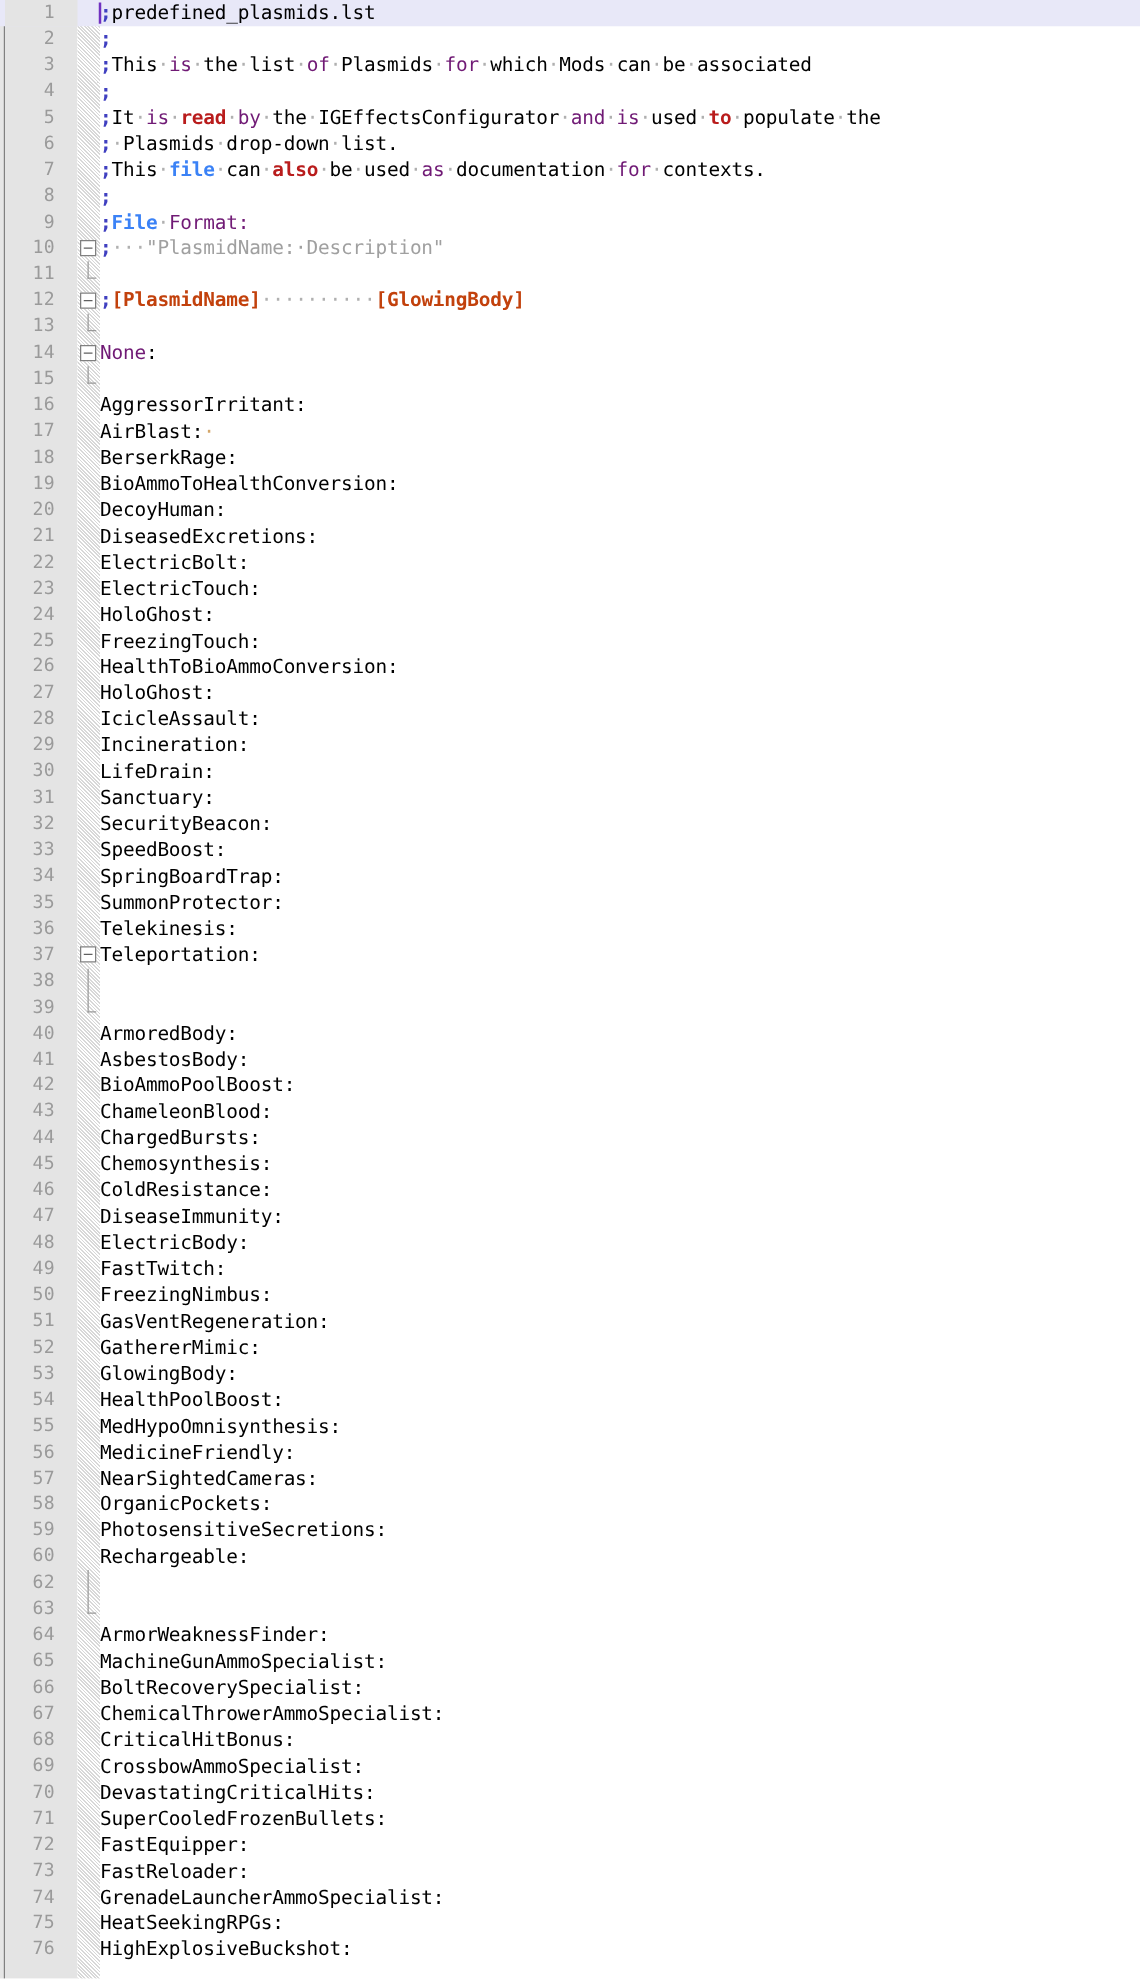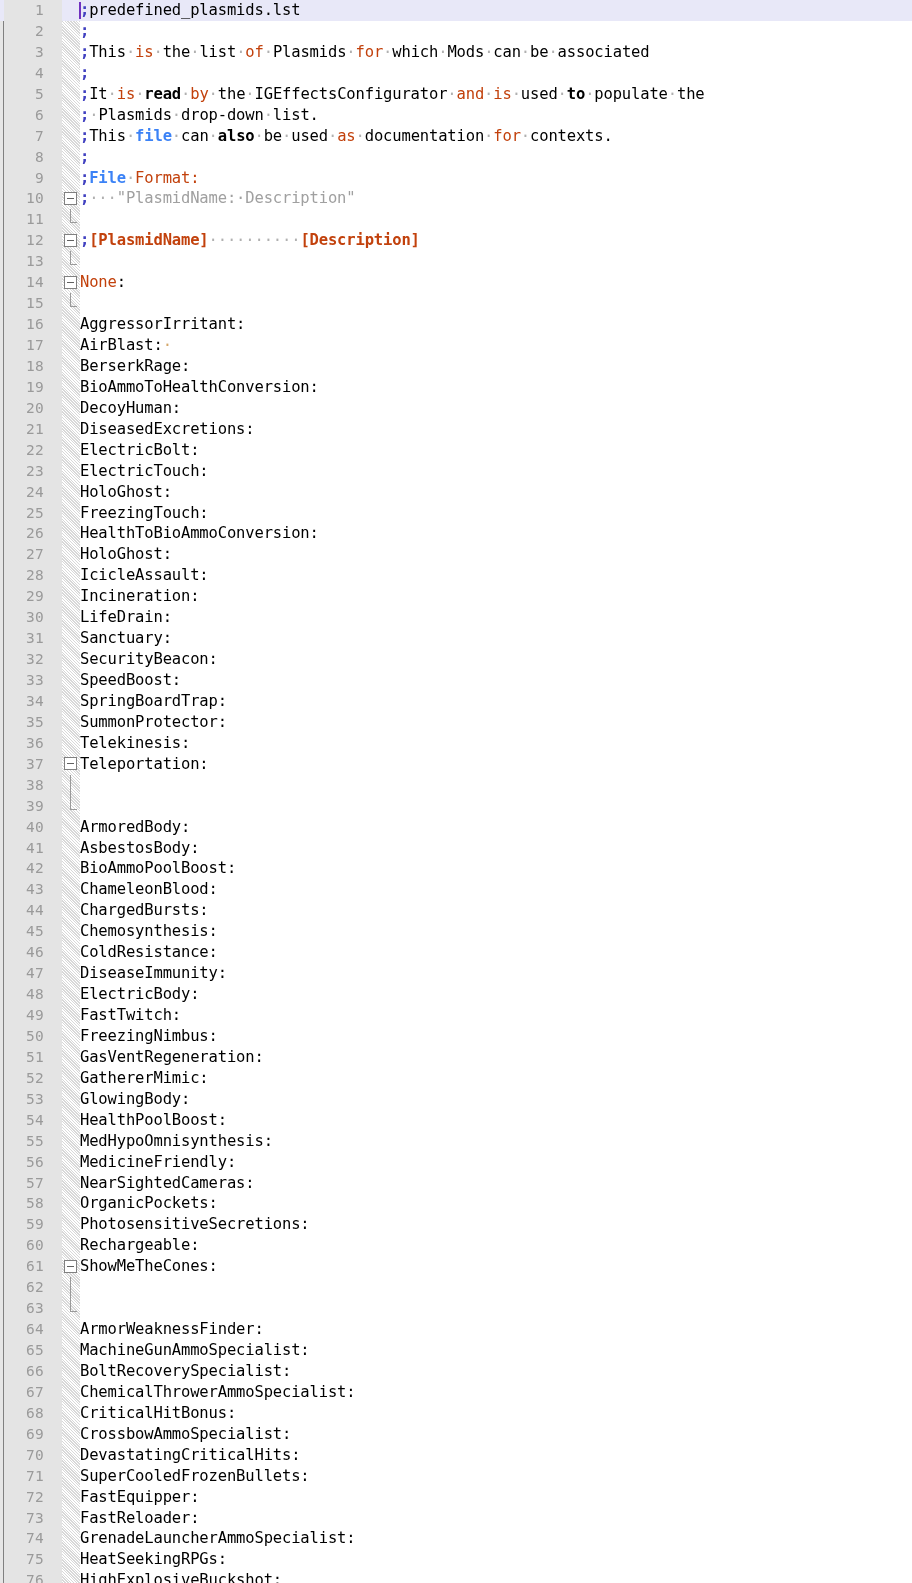--- a/index.html
+++ b/index.html
@@ -115,22 +115,22 @@
   
   .caret {
     position: absolute;
     left: -1px; top: 2px;
     width: 1.6px; height: 17px;
     background: #7030c0;
   }
   
   .tk-comment { color: #000000; }
   .tk-semi    { color: #4040c0; font-weight: bold; }
-  .tk-blue    { color: #c2410c; }
-  .tk-blueb   { color: #000000; font-weight: bold; }
+  .tk-blue    { color: #701a75; }
+  .tk-blueb   { color: #b91c1c; font-weight: bold; }
   .tk-purple  { color: #3b82f6; font-weight: bold; }
   .tk-gray    { color: #a0a0a0; }
   .tk-bold    { color: #c2410c; font-weight: bold; }
   .ws         { color: #b0b0b0; }
   .ws-tab     { color: #d4a76a; }
 </style>
 </head>
 <body>
 
 <div id="editor">
@@ -143,21 +143,21 @@
       <div class="row"><div class="ln-cell">2</div><div class="fold-cell"></div><div class="code-cell"><span class="tk-semi">;</span></div></div>
       <div class="row"><div class="ln-cell">3</div><div class="fold-cell"></div><div class="code-cell"><span class="tk-semi">;</span><span class="tk-comment">This</span><span class="ws">·</span><span class="tk-blue">is</span><span class="ws">·</span><span class="tk-comment">the</span><span class="ws">·</span><span class="tk-comment">list</span><span class="ws">·</span><span class="tk-blue">of</span><span class="ws">·</span><span class="tk-comment">Plasmids</span><span class="ws">·</span><span class="tk-blue">for</span><span class="ws">·</span><span class="tk-comment">which</span><span class="ws">·</span><span class="tk-comment">Mods</span><span class="ws">·</span><span class="tk-comment">can</span><span class="ws">·</span><span class="tk-comment">be</span><span class="ws">·</span><span class="tk-comment">associated</span></div></div>
       <div class="row"><div class="ln-cell">4</div><div class="fold-cell"></div><div class="code-cell"><span class="tk-semi">;</span></div></div>
       <div class="row"><div class="ln-cell">5</div><div class="fold-cell"></div><div class="code-cell"><span class="tk-semi">;</span><span class="tk-comment">It</span><span class="ws">·</span><span class="tk-blue">is</span><span class="ws">·</span><span class="tk-blueb">read</span><span class="ws">·</span><span class="tk-blue">by</span><span class="ws">·</span><span class="tk-comment">the</span><span class="ws">·</span><span class="tk-comment">IGEffectsConfigurator</span><span class="ws">·</span><span class="tk-blue">and</span><span class="ws">·</span><span class="tk-blue">is</span><span class="ws">·</span><span class="tk-comment">used</span><span class="ws">·</span><span class="tk-blueb">to</span><span class="ws">·</span><span class="tk-comment">populate</span><span class="ws">·</span><span class="tk-comment">the</span></div></div>
       <div class="row"><div class="ln-cell">6</div><div class="fold-cell"></div><div class="code-cell"><span class="tk-semi">;</span><span class="ws">·</span><span class="tk-comment">Plasmids</span><span class="ws">·</span><span class="tk-comment">drop-down</span><span class="ws">·</span><span class="tk-comment">list.</span></div></div>
       <div class="row"><div class="ln-cell">7</div><div class="fold-cell"></div><div class="code-cell"><span class="tk-semi">;</span><span class="tk-comment">This</span><span class="ws">·</span><span class="tk-purple">file</span><span class="ws">·</span><span class="tk-comment">can</span><span class="ws">·</span><span class="tk-blueb">also</span><span class="ws">·</span><span class="tk-comment">be</span><span class="ws">·</span><span class="tk-comment">used</span><span class="ws">·</span><span class="tk-blue">as</span><span class="ws">·</span><span class="tk-comment">documentation</span><span class="ws">·</span><span class="tk-blue">for</span><span class="ws">·</span><span class="tk-comment">contexts.</span></div></div>
       <div class="row"><div class="ln-cell">8</div><div class="fold-cell"></div><div class="code-cell"><span class="tk-semi">;</span></div></div>
       <div class="row"><div class="ln-cell">9</div><div class="fold-cell"></div><div class="code-cell"><span class="tk-semi">;</span><span class="tk-purple">File</span><span class="ws">·</span><span class="tk-blue">Format:</span></div></div>
       <div class="row"><div class="ln-cell">10</div><div class="fold-cell"><div class="fold-box"></div></div><div class="code-cell"><span class="tk-semi">;</span><span class="ws">···</span><span class="tk-gray">"PlasmidName:·Description"</span></div></div>
       <div class="row"><div class="ln-cell">11</div><div class="fold-cell"><div class="fold-tail"></div></div><div class="code-cell"></div></div>
-      <div class="row"><div class="ln-cell">12</div><div class="fold-cell"><div class="fold-box"></div></div><div class="code-cell"><span class="tk-semi">;</span><span class="tk-bold">[PlasmidName]</span><span class="ws">··········</span><span class="tk-bold">[Description]</span></div></div>
+      <div class="row"><div class="ln-cell">12</div><div class="fold-cell"><div class="fold-box"></div></div><div class="code-cell"><span class="tk-semi">;</span><span class="tk-bold">[PlasmidName]</span><span class="ws">··········</span><span class="tk-bold">[GlowingBody]</span></div></div>
       <div class="row"><div class="ln-cell">13</div><div class="fold-cell"><div class="fold-tail"></div></div><div class="code-cell"></div></div>
       <div class="row"><div class="ln-cell">14</div><div class="fold-cell"><div class="fold-box"></div></div><div class="code-cell"><span class="tk-blue">None</span><span class="tk-comment">:</span></div></div>
       <div class="row"><div class="ln-cell">15</div><div class="fold-cell"><div class="fold-tail"></div></div><div class="code-cell"></div></div>
       <div class="row"><div class="ln-cell">16</div><div class="fold-cell"></div><div class="code-cell"><span class="tk-comment">AggressorIrritant:</span></div></div>
       <div class="row"><div class="ln-cell">17</div><div class="fold-cell"></div><div class="code-cell"><span class="tk-comment">AirBlast:</span><span class="ws-tab">·</span></div></div>
       <div class="row"><div class="ln-cell">18</div><div class="fold-cell"></div><div class="code-cell"><span class="tk-comment">BerserkRage:</span></div></div>
       <div class="row"><div class="ln-cell">19</div><div class="fold-cell"></div><div class="code-cell"><span class="tk-comment">BioAmmoToHealthConversion:</span></div></div>
       <div class="row"><div class="ln-cell">20</div><div class="fold-cell"></div><div class="code-cell"><span class="tk-comment">DecoyHuman:</span></div></div>
       <div class="row"><div class="ln-cell">21</div><div class="fold-cell"></div><div class="code-cell"><span class="tk-comment">DiseasedExcretions:</span></div></div>
       <div class="row"><div class="ln-cell">22</div><div class="fold-cell"></div><div class="code-cell"><span class="tk-comment">ElectricBolt:</span></div></div>
@@ -192,21 +192,20 @@
       <div class="row"><div class="ln-cell">51</div><div class="fold-cell"></div><div class="code-cell"><span class="tk-comment">GasVentRegeneration:</span></div></div>
       <div class="row"><div class="ln-cell">52</div><div class="fold-cell"></div><div class="code-cell"><span class="tk-comment">GathererMimic:</span></div></div>
       <div class="row"><div class="ln-cell">53</div><div class="fold-cell"></div><div class="code-cell"><span class="tk-comment">GlowingBody:</span></div></div>
       <div class="row"><div class="ln-cell">54</div><div class="fold-cell"></div><div class="code-cell"><span class="tk-comment">HealthPoolBoost:</span></div></div>
       <div class="row"><div class="ln-cell">55</div><div class="fold-cell"></div><div class="code-cell"><span class="tk-comment">MedHypoOmnisynthesis:</span></div></div>
       <div class="row"><div class="ln-cell">56</div><div class="fold-cell"></div><div class="code-cell"><span class="tk-comment">MedicineFriendly:</span></div></div>
       <div class="row"><div class="ln-cell">57</div><div class="fold-cell"></div><div class="code-cell"><span class="tk-comment">NearSightedCameras:</span></div></div>
       <div class="row"><div class="ln-cell">58</div><div class="fold-cell"></div><div class="code-cell"><span class="tk-comment">OrganicPockets:</span></div></div>
       <div class="row"><div class="ln-cell">59</div><div class="fold-cell"></div><div class="code-cell"><span class="tk-comment">PhotosensitiveSecretions:</span></div></div>
       <div class="row"><div class="ln-cell">60</div><div class="fold-cell"></div><div class="code-cell"><span class="tk-comment">Rechargeable:</span></div></div>
-      <div class="row"><div class="ln-cell">61</div><div class="fold-cell"><div class="fold-box"></div></div><div class="code-cell"><span class="tk-comment">ShowMeTheCones:</span></div></div>
       <div class="row"><div class="ln-cell">62</div><div class="fold-cell"><div class="fold-line"></div></div><div class="code-cell"></div></div>
       <div class="row"><div class="ln-cell">63</div><div class="fold-cell"><div class="fold-tail"></div></div><div class="code-cell"></div></div>
       <div class="row"><div class="ln-cell">64</div><div class="fold-cell"></div><div class="code-cell"><span class="tk-comment">ArmorWeaknessFinder:</span></div></div>
       <div class="row"><div class="ln-cell">65</div><div class="fold-cell"></div><div class="code-cell"><span class="tk-comment">MachineGunAmmoSpecialist:</span></div></div>
       <div class="row"><div class="ln-cell">66</div><div class="fold-cell"></div><div class="code-cell"><span class="tk-comment">BoltRecoverySpecialist:</span></div></div>
       <div class="row"><div class="ln-cell">67</div><div class="fold-cell"></div><div class="code-cell"><span class="tk-comment">ChemicalThrowerAmmoSpecialist:</span></div></div>
       <div class="row"><div class="ln-cell">68</div><div class="fold-cell"></div><div class="code-cell"><span class="tk-comment">CriticalHitBonus:</span></div></div>
       <div class="row"><div class="ln-cell">69</div><div class="fold-cell"></div><div class="code-cell"><span class="tk-comment">CrossbowAmmoSpecialist:</span></div></div>
       <div class="row"><div class="ln-cell">70</div><div class="fold-cell"></div><div class="code-cell"><span class="tk-comment">DevastatingCriticalHits:</span></div></div>
       <div class="row"><div class="ln-cell">71</div><div class="fold-cell"></div><div class="code-cell"><span class="tk-comment">SuperCooledFrozenBullets:</span></div></div>

